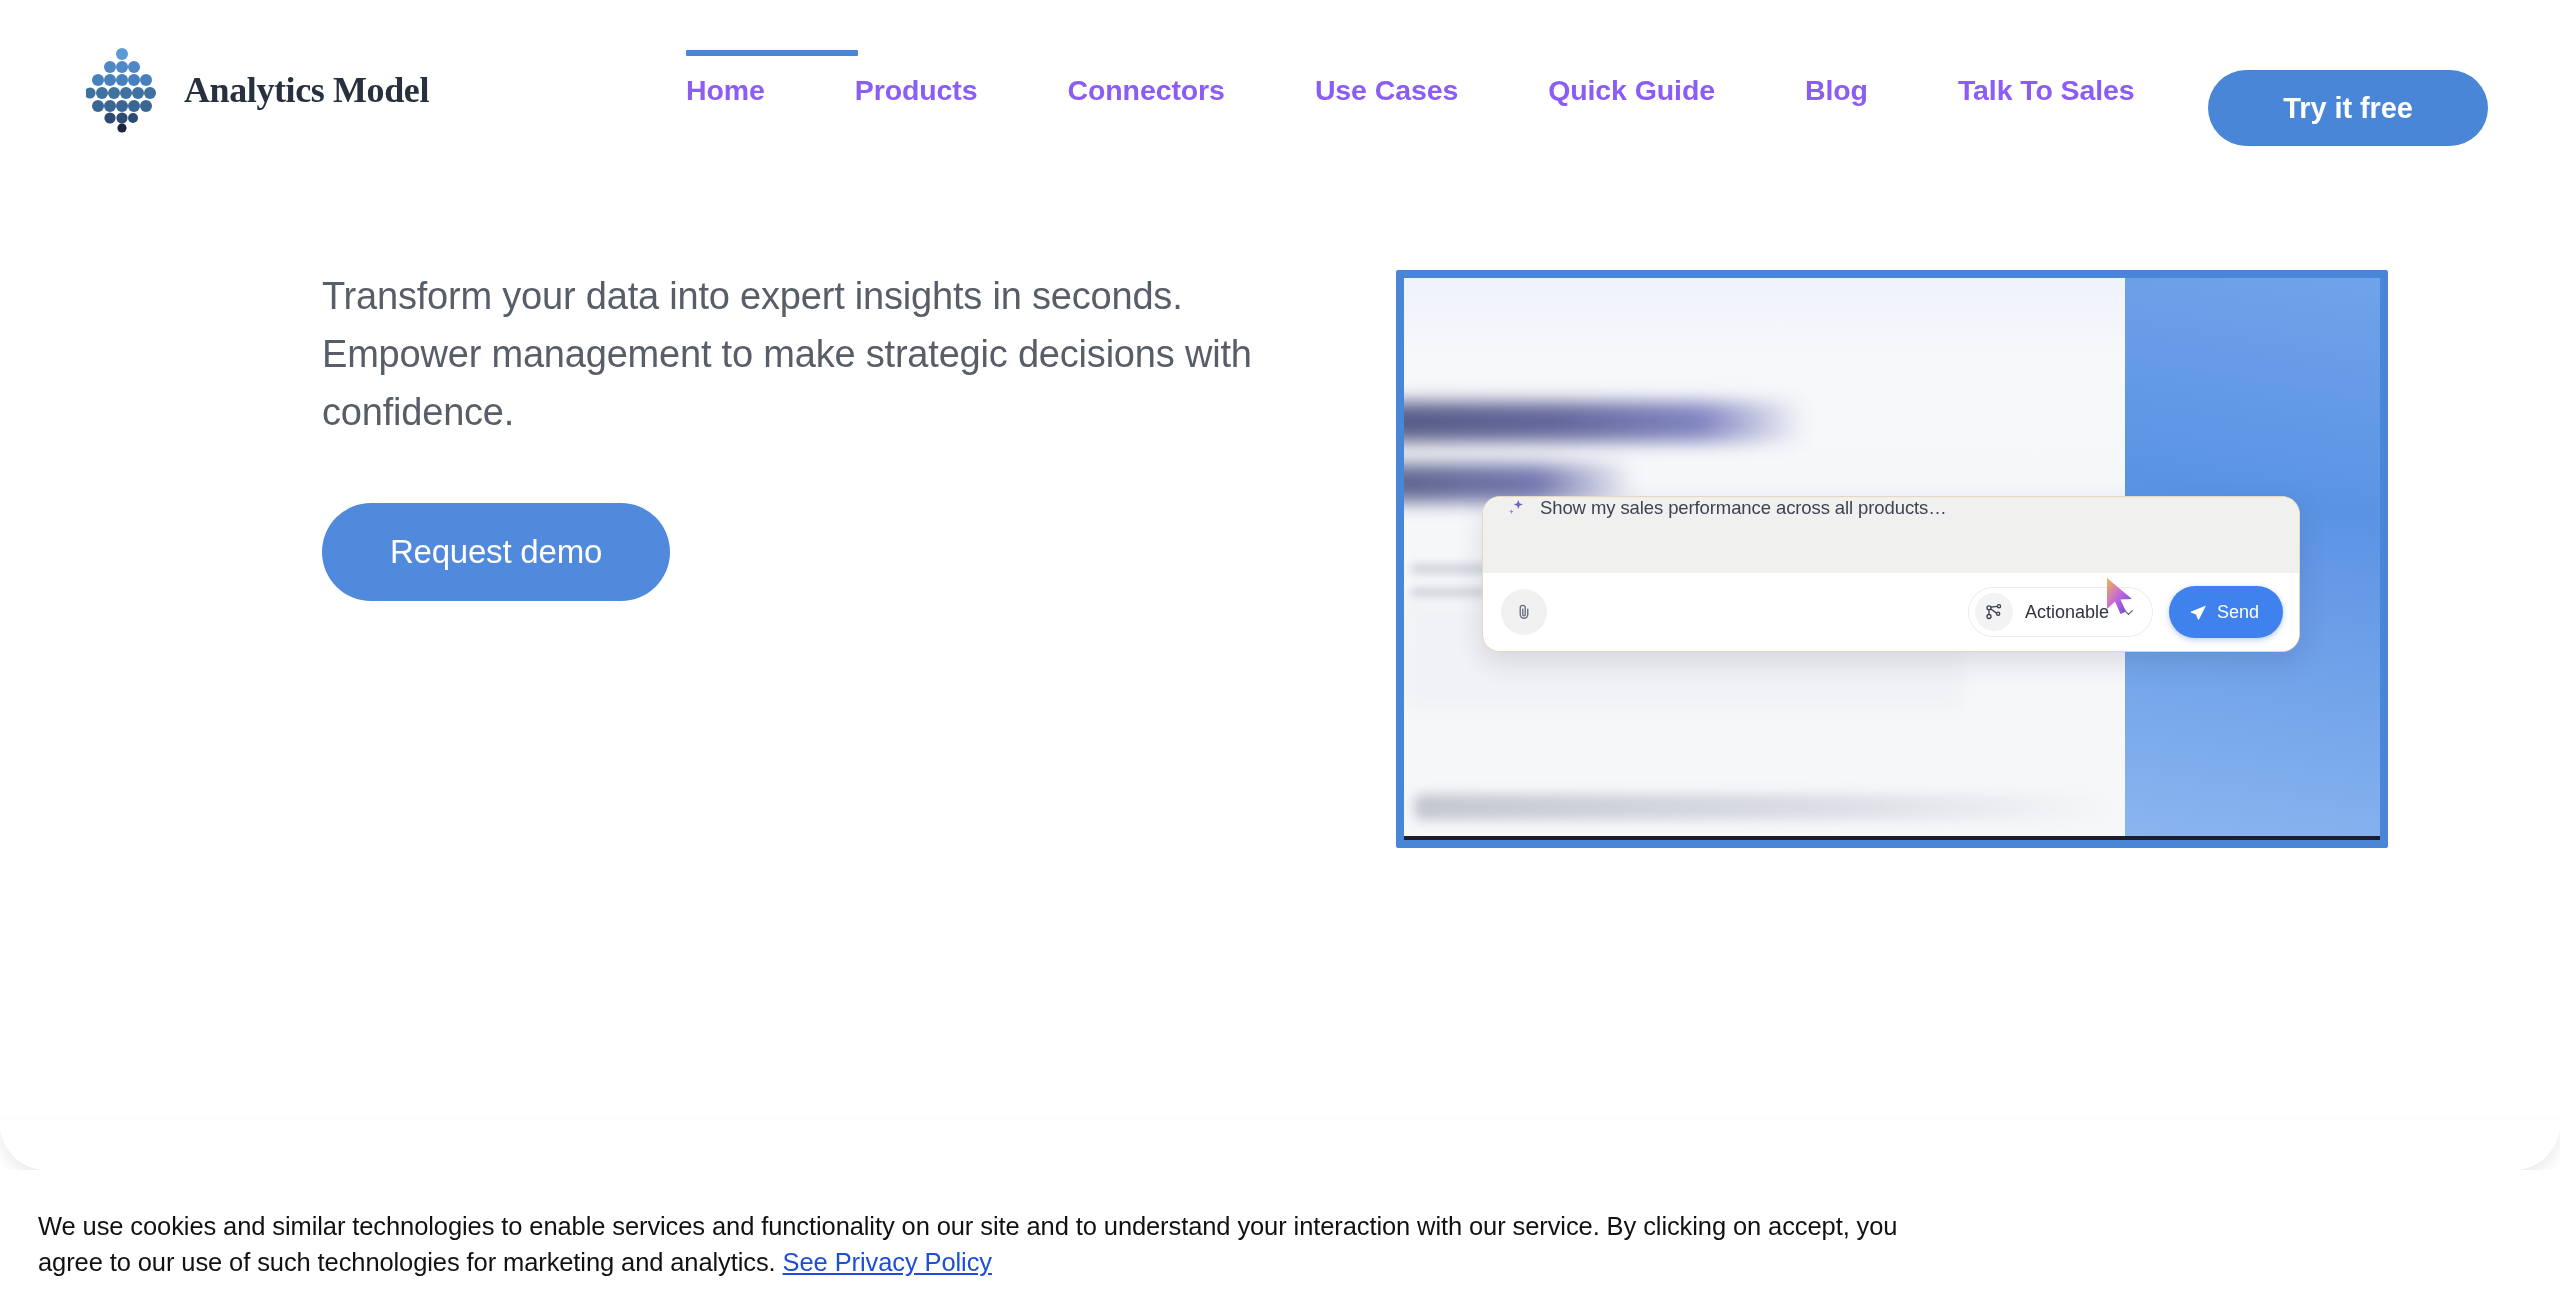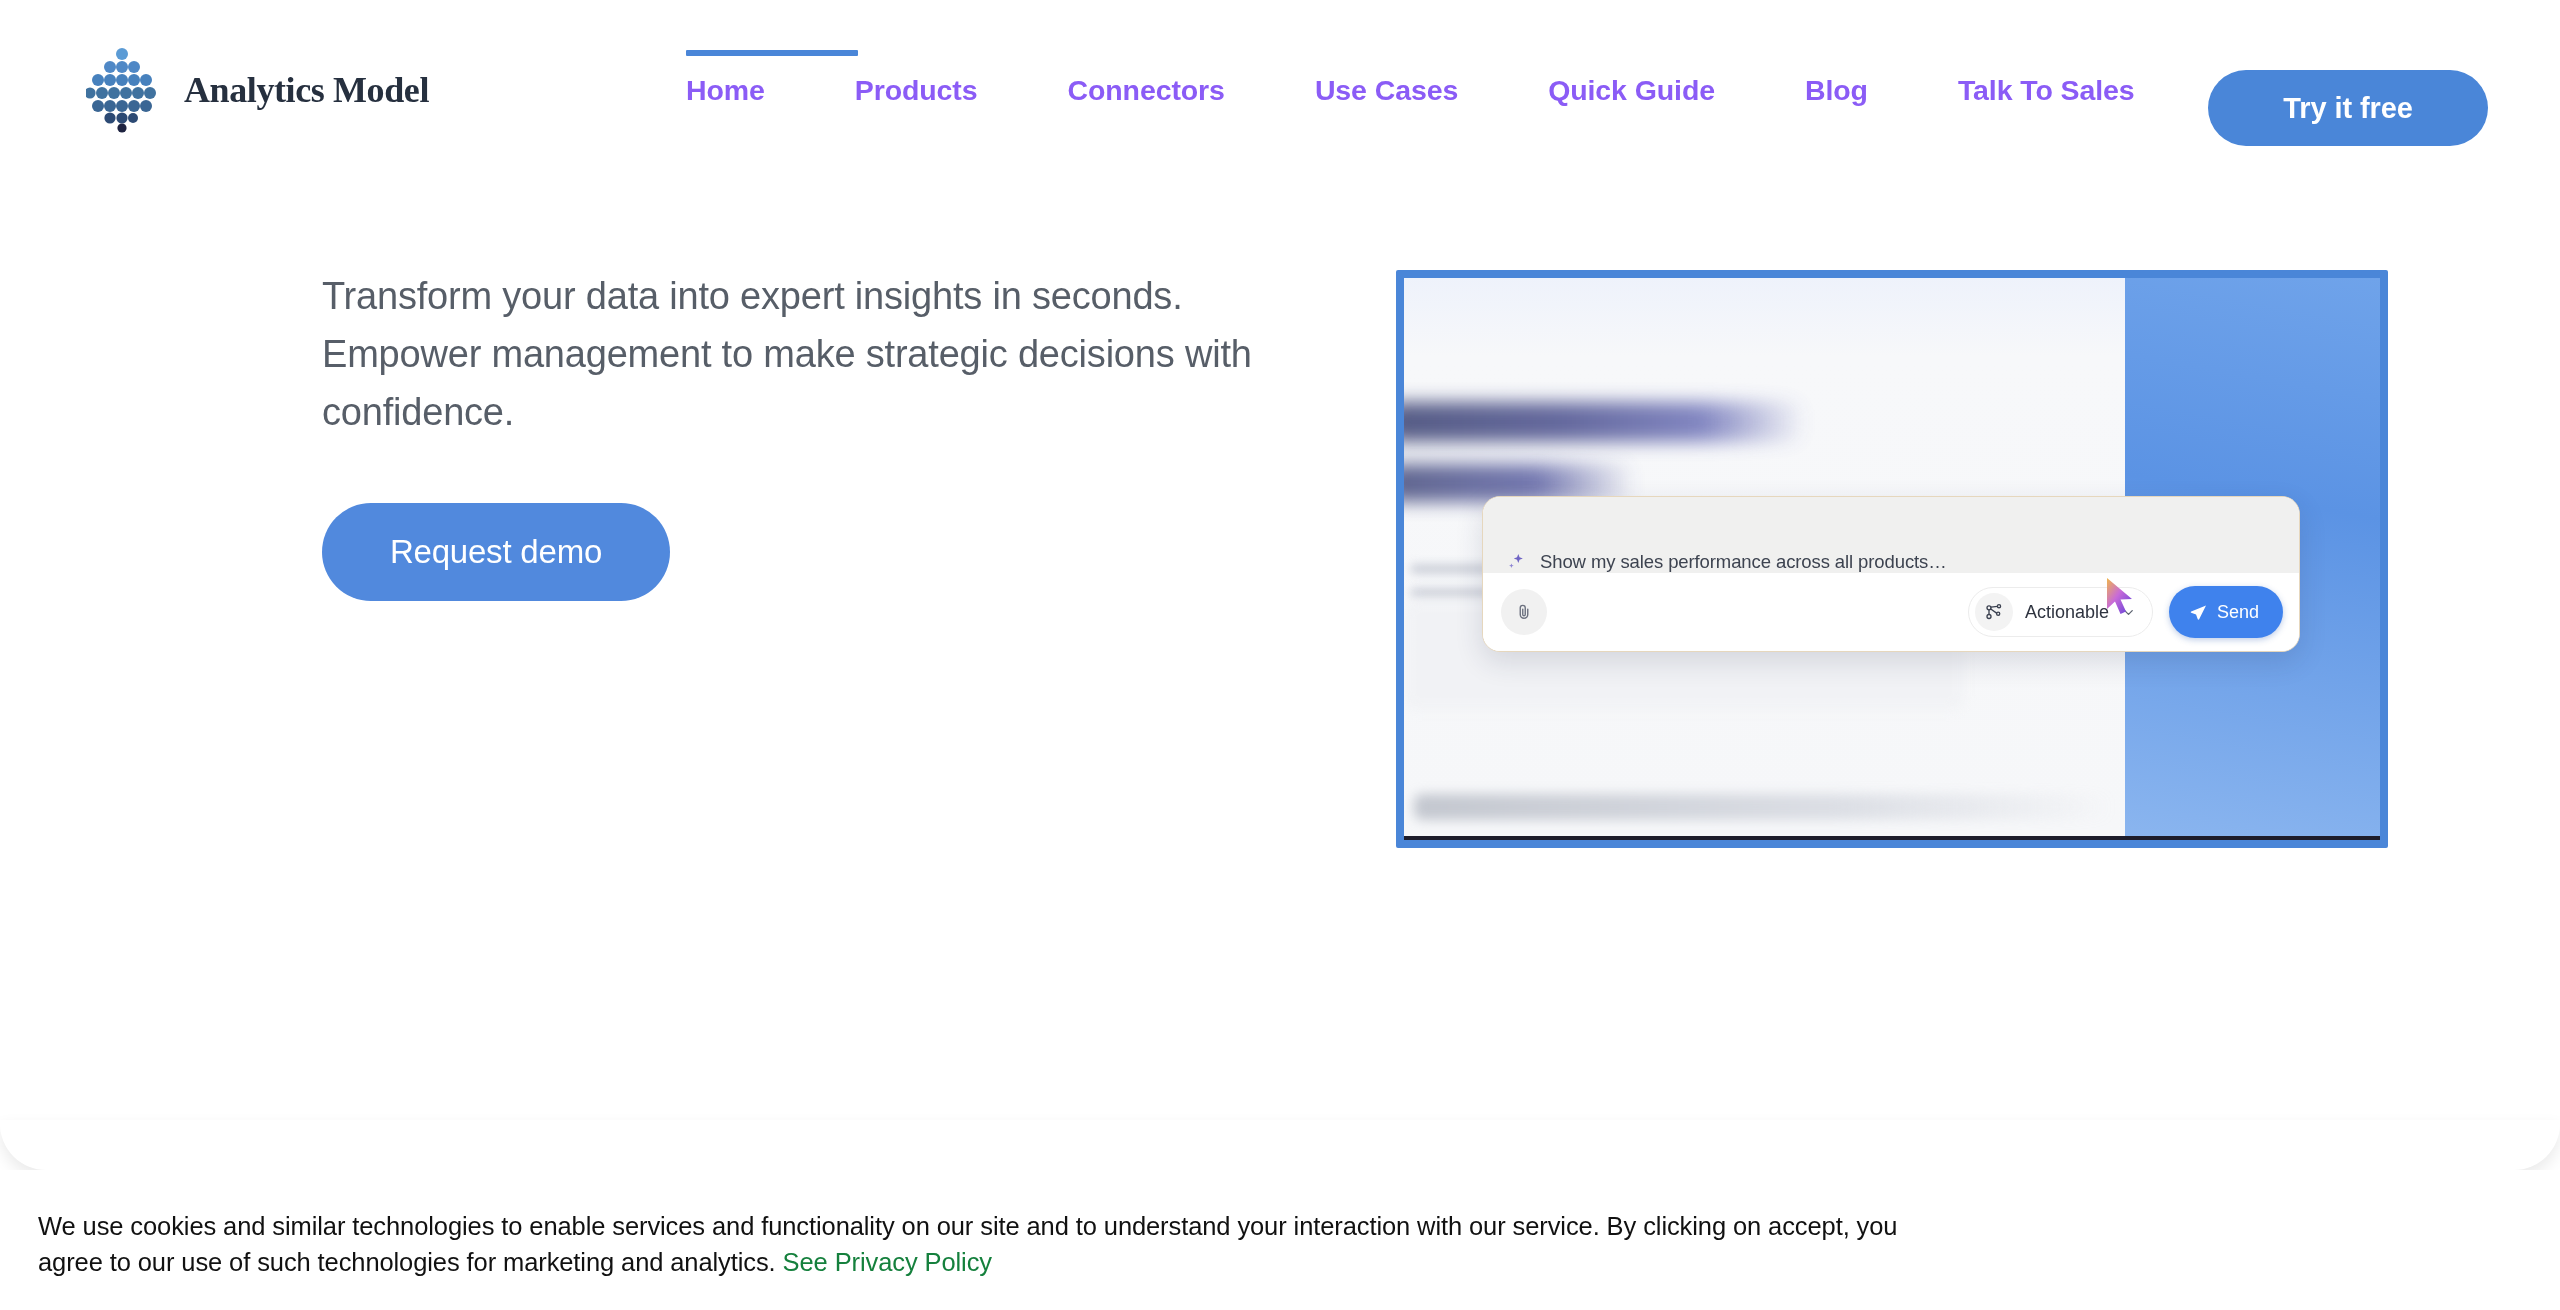--- a/index.html
+++ b/index.html
@@ -230,21 +230,21 @@
     top: 218px;
     width: 818px;
     background: #ffffff;
     border: 1.6px solid #e6d7bd;
     border-radius: 18px;
     box-shadow: 0 10px 28px rgba(35,45,80,.14);
     overflow: hidden;
   }
   .composer-prompt {
     display: flex;
-    align-items: flex-end;
+    align-items: flex-start;
     gap: 13px;
     height: 76px;
     padding: 0 22px;
     background: #f0f0ef;
   }
   .sparkle-icon { width: 22px; height: 22px; flex: 0 0 22px; display:block; }
   .composer-prompt-text {
     font-size: 18.5px;
     color: #3d4350;
     font-family: "Liberation Sans", sans-serif;
@@ -350,21 +350,22 @@
     left: 38px;
     top: 38px;
     width: 1930px;
     font-size: 25.5px;
     line-height: 1.42;
     color: #111111;
     font-family: "Liberation Sans", sans-serif;
     letter-spacing: -0.1px;
   }
   .privacy-link {
-    color: #15803d;
+    color: #1d4ed8;
+    text-decoration: underline;
     cursor: pointer;
   }
 </style>
 </head>
 <body>
 
 <div class="page">
 
   <header class="site-header">
 

